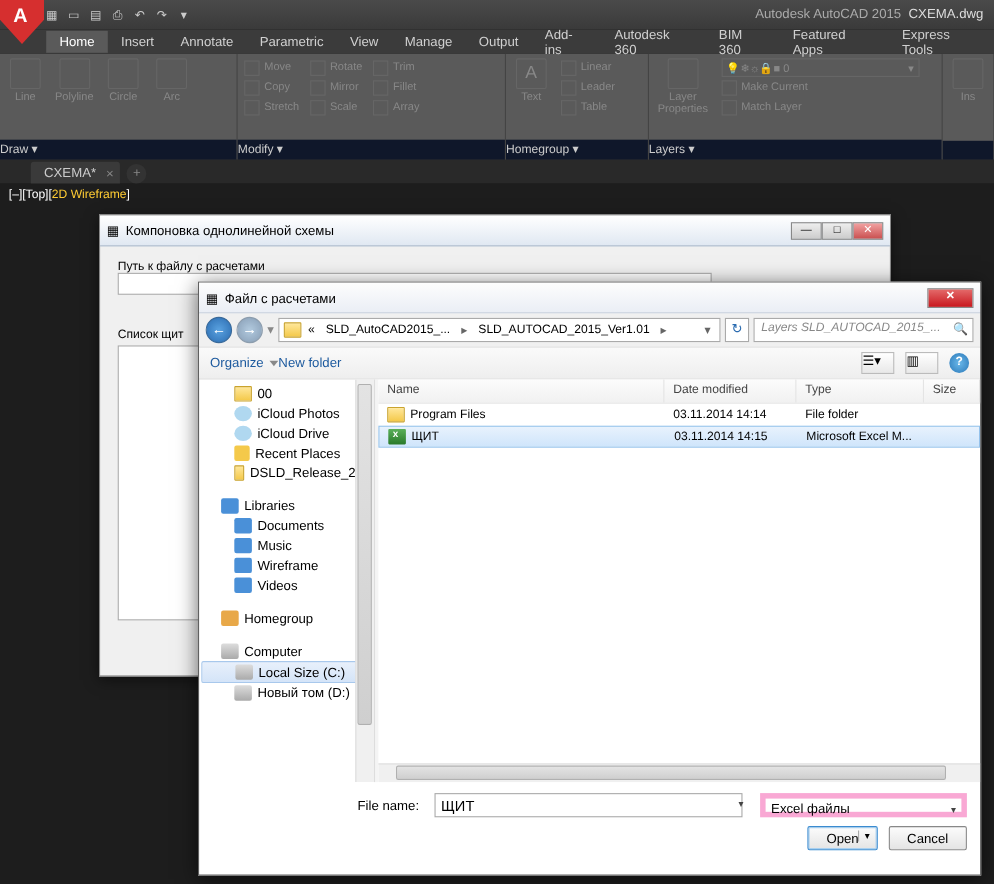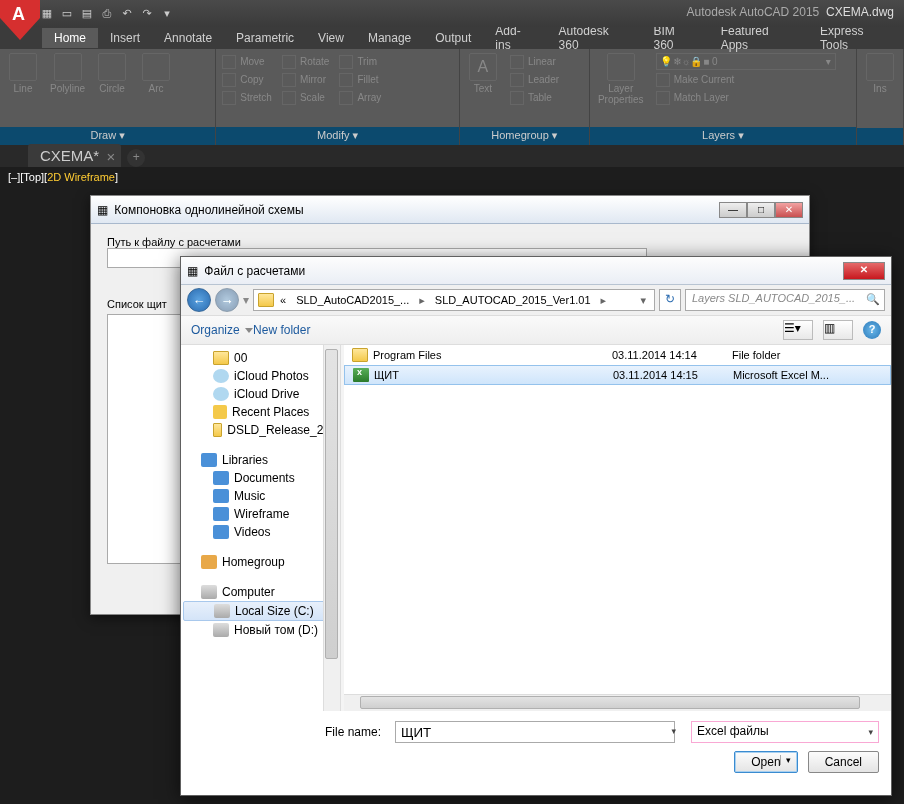--- a/index.html
+++ b/index.html
@@ -17,25 +17,25 @@
 .tab { padding:3px 12px; color:#d0d0d0; cursor:default;}
 .tab.active { background:#5a5a5a; color:#fff;}
 
 .ribbon { height:96px; background:#5a5a5a; display:flex; color:#888;}
 .panel { border-right:1px solid #444; display:flex; flex-direction:column; justify-content:space-between; padding:4px 6px 0;}
 .panel-body { display:flex; gap:10px; align-items:flex-start; flex:1;}
 .rbtn { display:flex; flex-direction:column; align-items:center; gap:2px; font-size:10px; color:#888; min-width:34px;}
 .rbtn .ric{ width:28px; height:28px; border:1px solid #666; border-radius:2px;}
 .sbtn { display:flex; align-items:center; gap:4px; font-size:10px; color:#888; height:17px;}
 .sic{width:14px;height:14px;border:1px solid #666;}
-.panel-title { text-align:center; font-size:11px; color:#ccc; padding:2px 0 3px; background:#0c4a6e; margin:0 -6px;}
+.panel-title { font-size:11px; color:#ccc; padding:2px 0 3px; background:#0f172a; margin:0 -6px;}
 .colstack{display:flex;flex-direction:column;gap:1px;}
 
 .doc-tabs { height:22px; background:#292929; display:flex; align-items:flex-end; padding-left:28px;}
-.doc-tab { background:#3a3a3a; padding:3px 22px 3px 12px; color:#ccc; font-size:15px; border-radius:3px 3px 0 0; position:relative;}
+.doc-tab { background:#3a3a3a; padding:3px 22px 3px 12px; color:#ccc; font-size:12px; border-radius:3px 3px 0 0; position:relative;}
 .doc-tab .x{position:absolute;right:6px;top:4px;color:#888;}
 .plus-tab{width:18px;height:18px;background:#333;border-radius:50%;margin-left:6px;color:#888;text-align:center;line-height:16px;}
 
 .canvas { position:absolute; left:0; top:167px; right:0; bottom:0; background:#1d1d1d; color:#fff; font-size:11px; padding:4px 8px;}
 .canvas .visual{color:#ffcc33;}
 
 
 .compose-dlg { position:absolute; left:90px; top:195px; width:720px; height:420px; background:#f0f0f0; border:1px solid #888; box-shadow:0 3px 12px rgba(0,0,0,0.5);}
 .compose-title { height:28px; background:linear-gradient(#fff,#e0e8f2); display:flex; align-items:center; padding:0 6px; gap:6px; font-size:12px; border-bottom:1px solid #a8b8cc;}
 .win-controls{margin-left:auto;display:flex;gap:0;}
@@ -90,21 +90,21 @@
 .row{height:20px;display:flex;align-items:center;font-size:11px;}
 .row.sel{background:linear-gradient(#e8f2fd,#cfe5fb);border:1px solid #94c2ec;}
 .row .cell{padding:0 8px;}
 .row .c-name{display:flex;align-items:center;gap:5px;width:260px;}
 .hscroll{height:17px;background:#f0f0f0;border-top:1px solid #ddd;position:relative;}
 .hscroll .scroll-thumb{top:1px;height:13px;left:16px;width:500px;}
 
 .fn-row{padding:10px 12px 6px;display:flex;align-items:center;gap:10px;font-size:12px;justify-content:flex-end;}
 .fn-row label{margin-right:4px;}
 .fn-row input{width:280px;height:22px;border:1px solid #aaa;padding:2px 18px 2px 5px;background:#fff;}
-.fn-row .filter{flex:0 0 188px;height:22px;border:1px solid #f9a8d4;padding:2px 18px 2px 5px;position:relative;background:#fff;}
+.fn-row .filter{flex:0 0 188px;height:22px;border:5px solid #f9a8d4;padding:2px 18px 2px 5px;position:relative;background:#fff;}
 .dd-ar{position:absolute;right:5px;top:5px;font-size:9px;color:#444;}
 .btn-row{display:flex;justify-content:flex-end;gap:10px;padding:2px 12px 12px;}
 .wbtn{height:22px;border:1px solid #888;background:linear-gradient(#fcfcfc,#e4e4e4);font-size:12px;border-radius:2px;padding:0 16px;position:relative;}
 .wbtn.split{}
 .wbtn.split::after{content:"▾";position:absolute;right:6px;top:3px;font-size:9px;border-left:1px solid #aaa;padding-left:5px;}
 .wbtn.default{border:1px solid #3a8bd0; box-shadow:0 0 0 1px #a8d0f0 inset;}
 
 .tri{display:inline-block;width:0;height:0;border-left:4px solid transparent;border-right:4px solid transparent;border-top:5px solid #888;margin-left:2px;vertical-align:middle;}
 .fico.xls{background:linear-gradient(#5ab05a,#2a7a2a);border-radius:1px;position:relative;}
 .fico.xls::after{content:"x";color:#fff;font-size:9px;position:absolute;left:4px;top:-1px;font-weight:bold;}
@@ -394,20 +394,26 @@
       <div class="tree-item l2">
           <span class="fico disk"></span>
           <span>Новый том (D:)</span>
         </div>
       <div class="scroll-trough">
           <div class="scroll-thumb" style="top:4px;height:310px"></div>
         </div>
     </div>
     <div class="vresize"></div>
     <div class="list-pane">
+      <div class="cols">
+        <div class="col c-name">Name</div>
+        <div class="col c-date">Date modified</div>
+        <div class="col c-type">Type</div>
+        <div class="col c-size">Size</div>
+      </div>
       <div class="rows">
         <div class="row">
           <div class="cell c-name">
               <span class="fico folder"></span>
               <span>Program Files</span>
             </div>
           <div class="cell c-date">03.11.2014 14:14</div>
           <div class="cell c-type">File folder</div>
         </div>
         <div class="row sel">

